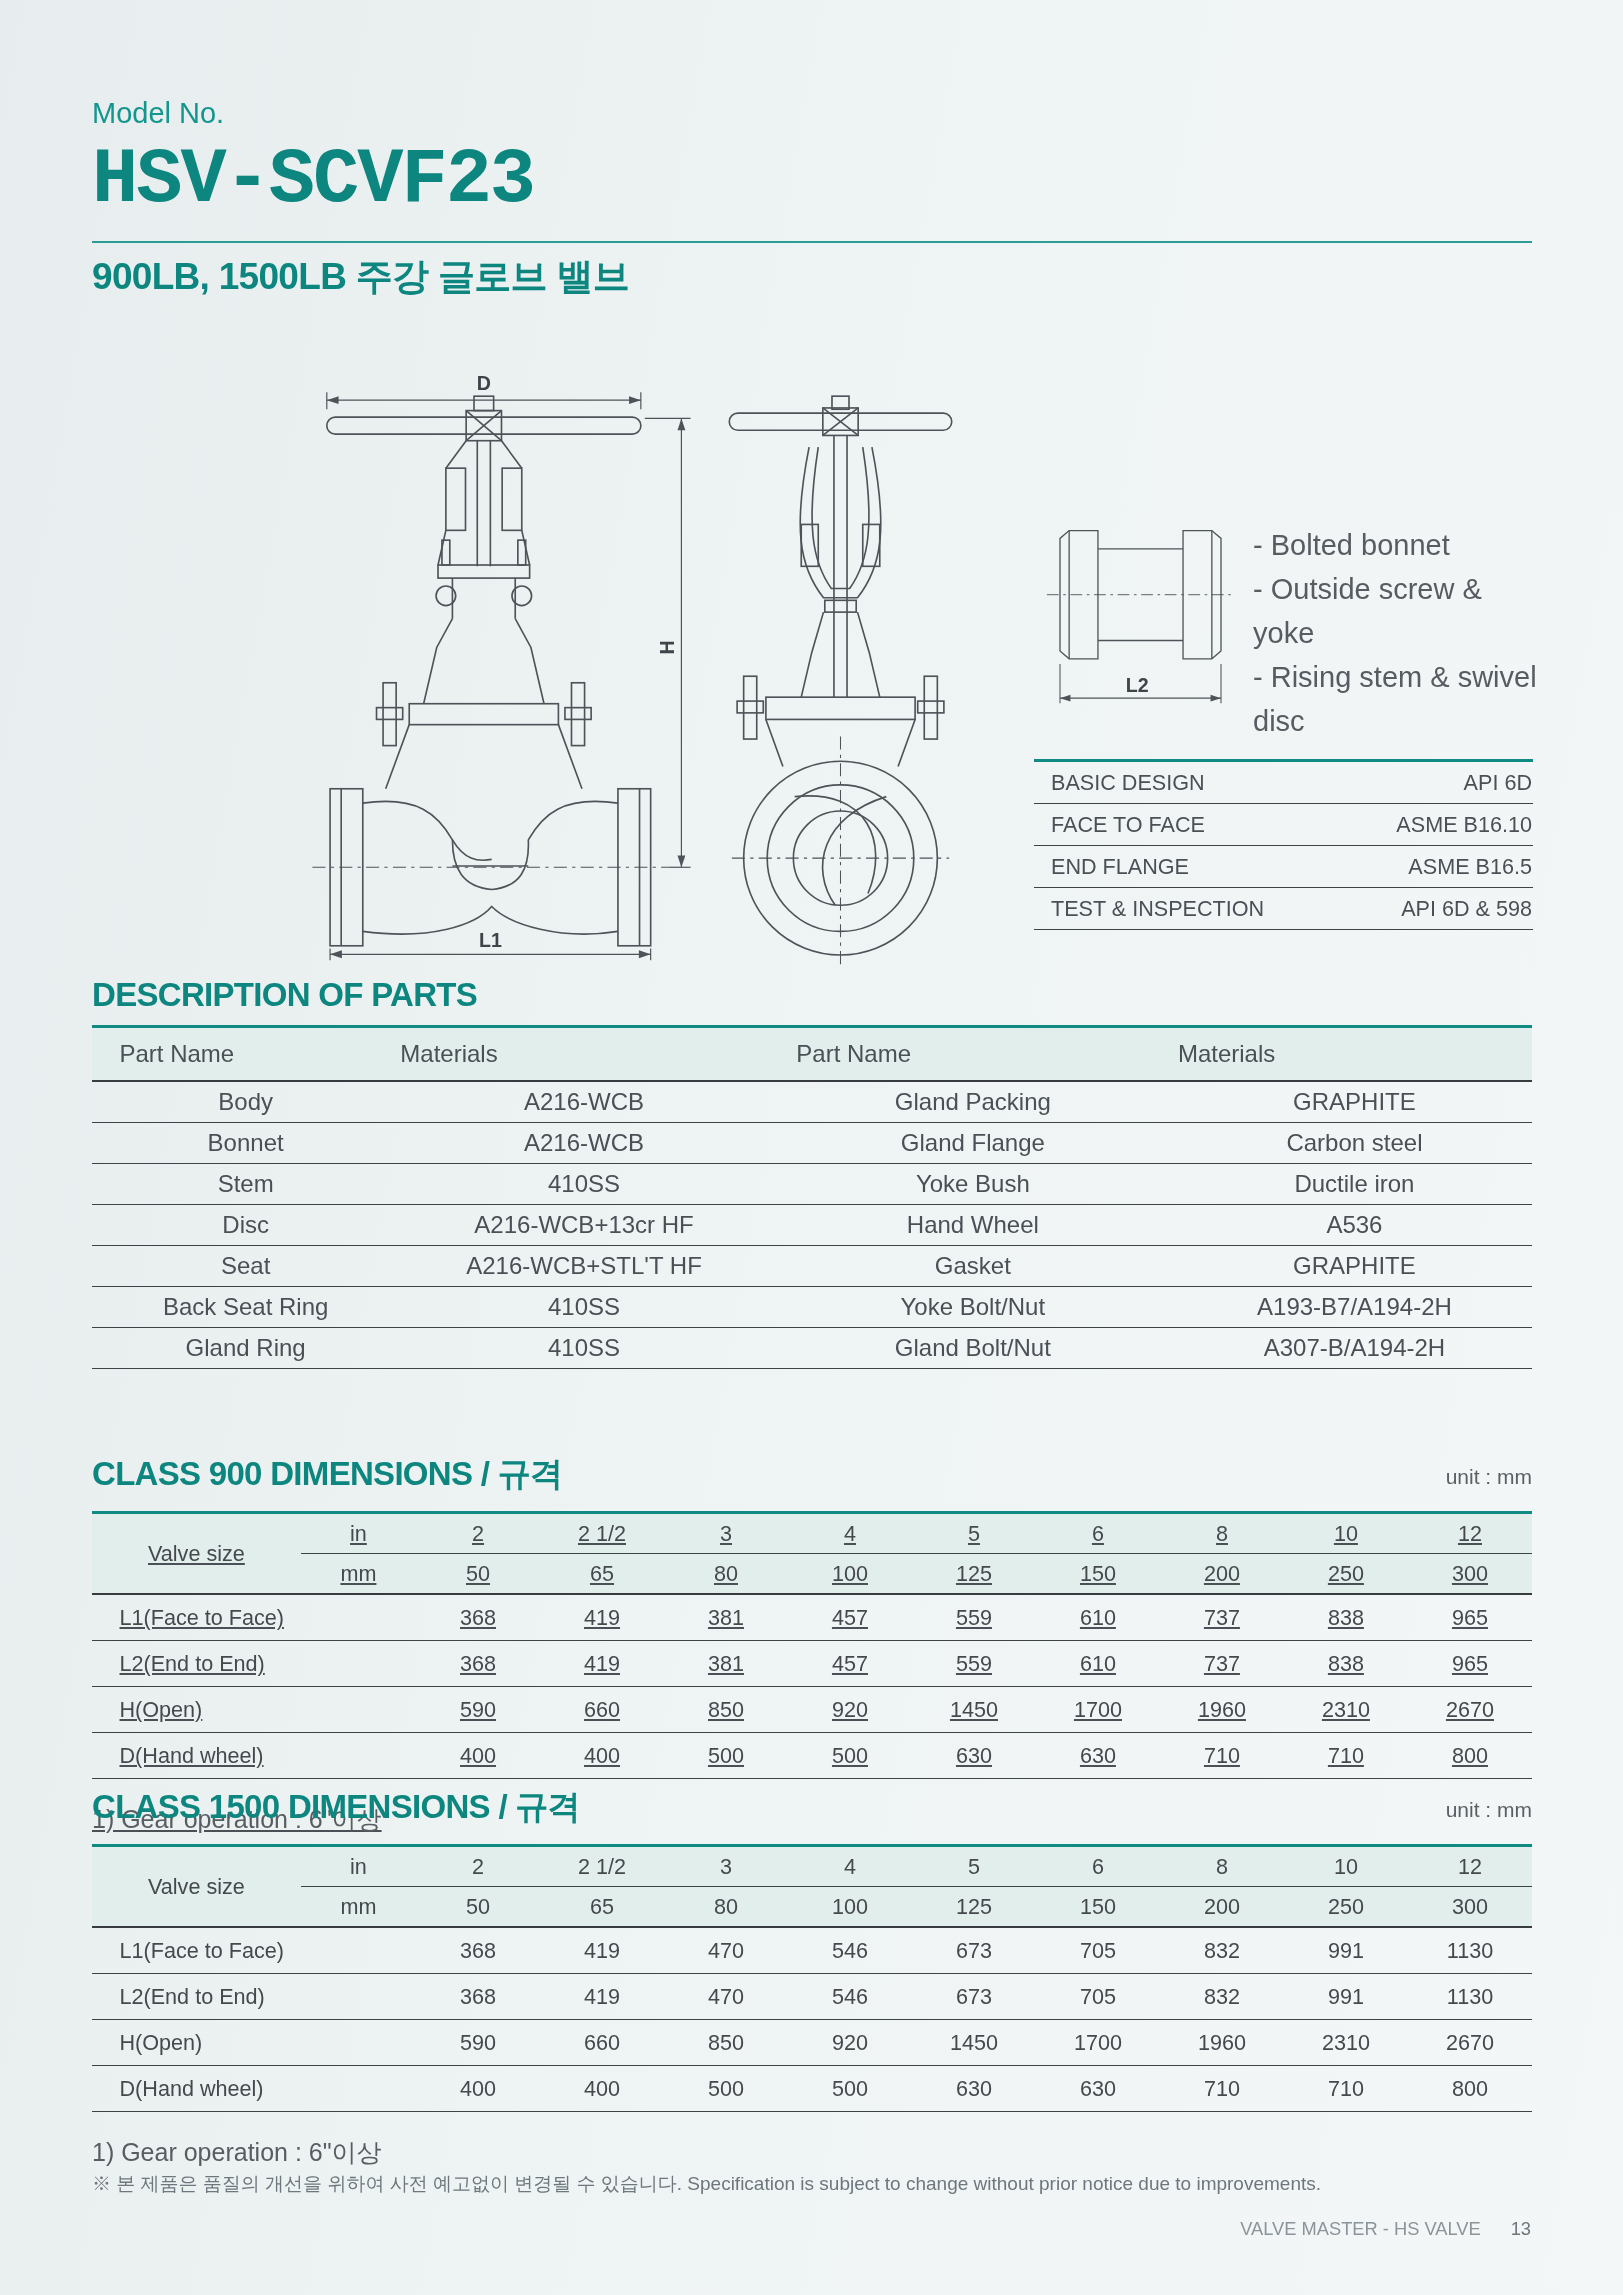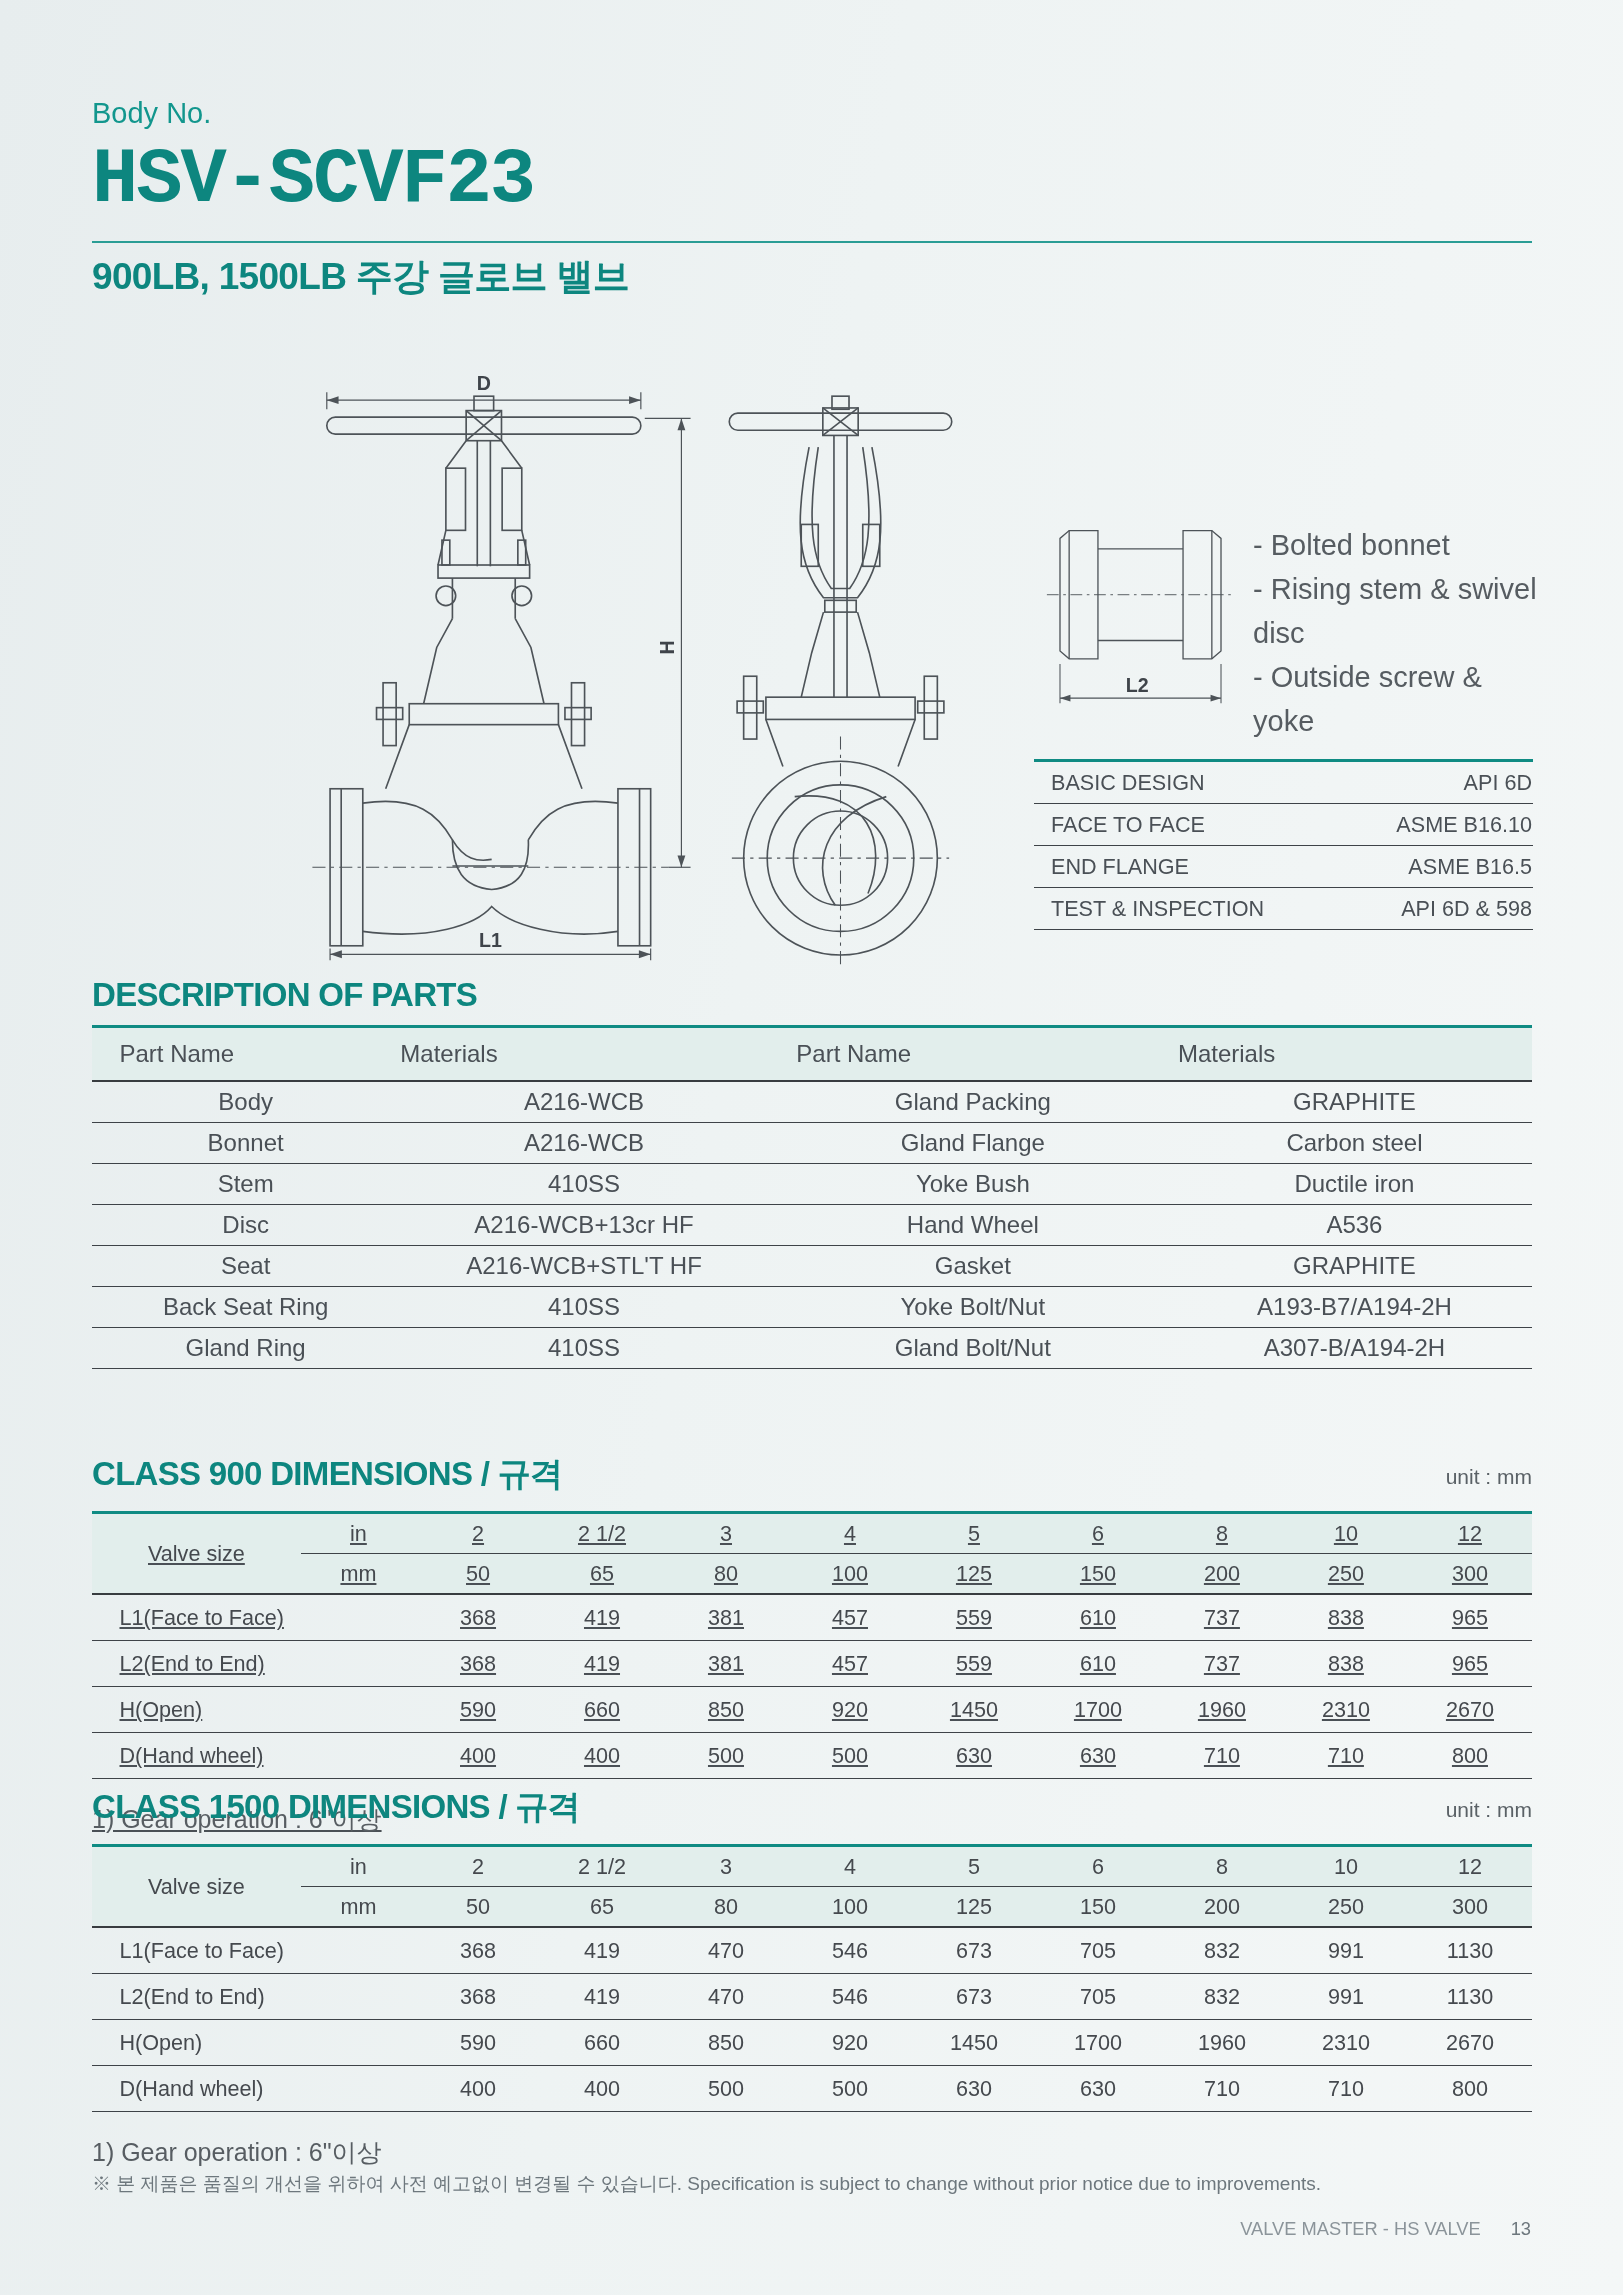--- a/index.html
+++ b/index.html
@@ -51,21 +51,21 @@
   .bottom-note { position:absolute; left:92px; top:2171px; font-size:19px; color:#6d777d; }
   .page-footer { position:absolute; right:92px; top:2218px; font-size:18.3px; color:#8b949a; }
   .page-footer .num { margin-left:30px; color:#6d777d; }
 </style>
 </head>
 <body>
 
 <div class="page">
 
   <div class="header">
-    <div class="model-label">Body No.</div>
+    <div class="model-label">Model No.</div>
     <div class="model-no">HSV-SCVF23</div>
     <div class="header-rule"></div>
     <div class="subtitle">900LB, 1500LB 주강 글로브 밸브</div>
   </div>
 
   <svg class="svg-front" width="422" height="602" viewBox="0 0 645 920" xmlns="http://www.w3.org/2000/svg">
     <g stroke="#4d5358" stroke-width="2.5" fill="none">
 
       <rect x="70" y="72" width="480" height="26" rx="13"></rect>
       <rect x="283" y="62" width="54" height="46"></rect>
@@ -184,22 +184,22 @@
         <line x1="278" y1="240" x2="278" y2="300"></line>
       <line x1="32" y1="292" x2="278" y2="292"></line>
     </g>
     <path d="M32,292 l16,-5 v10 z" fill="#4d5358"></path>
       <path d="M278,292 l-16,-5 v10 z" fill="#4d5358"></path>
     <text class="dwg-label" x="150" y="282" font-size="24">L2</text>
   </svg>
 
   <div class="features">
     <div>- Bolted bonnet</div>
+    <div>- Outside screw &amp; yoke</div>
     <div>- Rising stem &amp; swivel disc</div>
-    <div>- Outside screw &amp; yoke</div>
   </div>
 
   <table class="std-table">
     <tbody>
       <tr>
         <td class="lbl">BASIC DESIGN</td>
         <td class="val">API 6D</td>
       </tr>
       <tr>
         <td class="lbl">FACE TO FACE</td>

